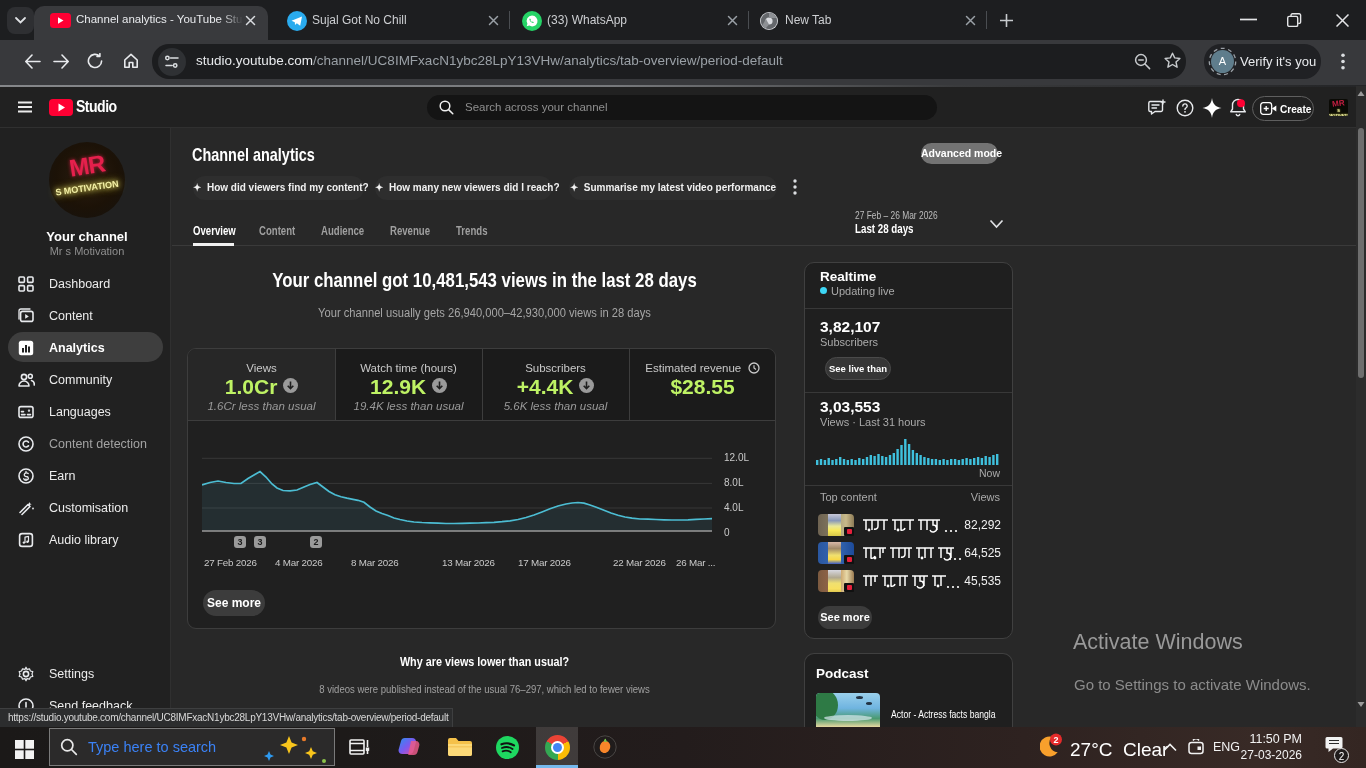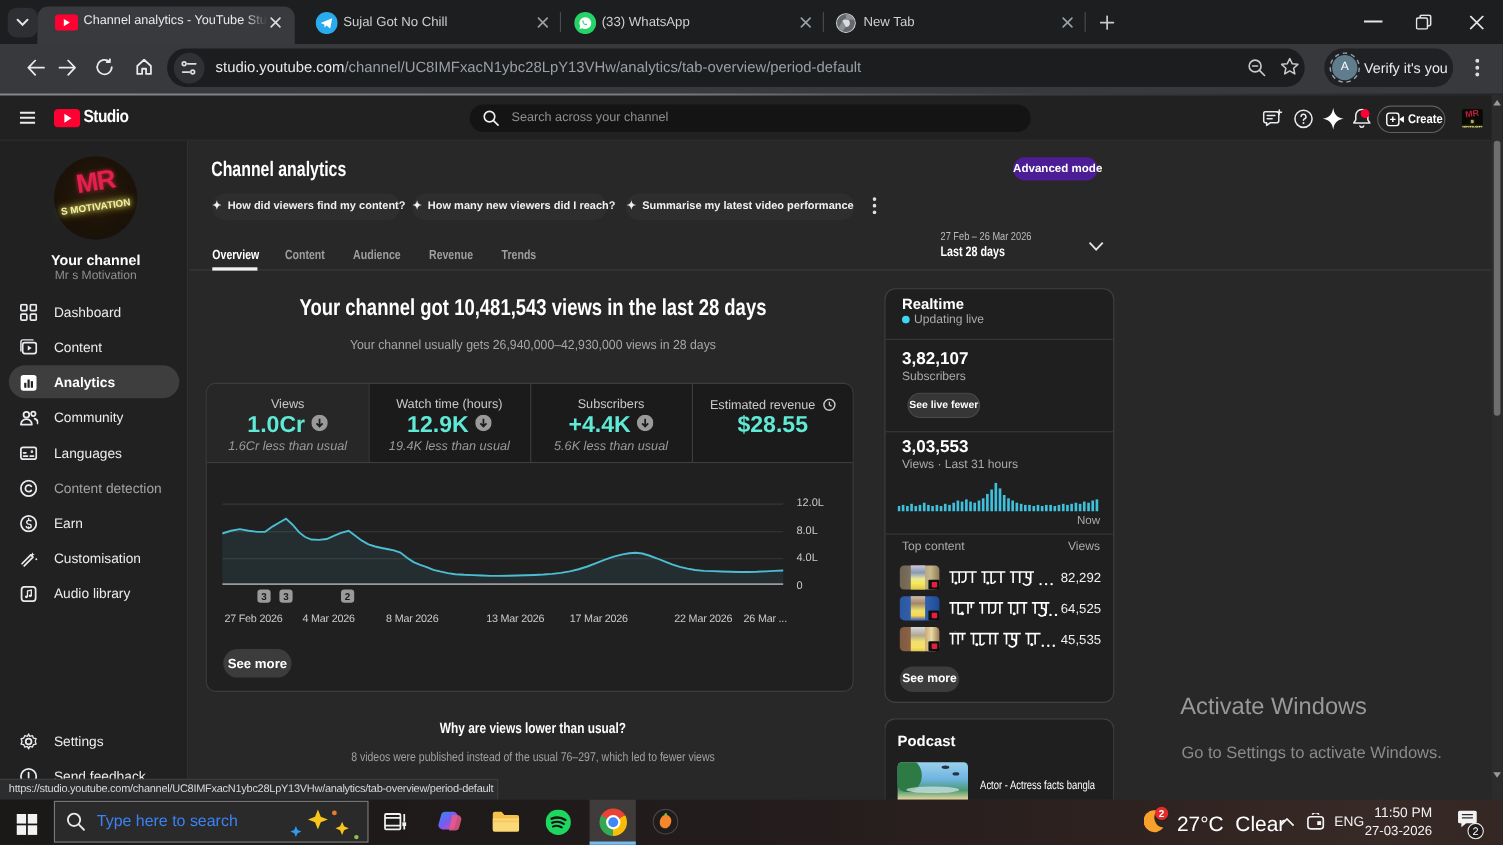--- a/index.html
+++ b/index.html
@@ -1,20 +1,20 @@
 <!DOCTYPE html>
 <html><head><meta charset="utf-8"><style>
 *{margin:0;padding:0;box-sizing:border-box}
 html,body{width:1366px;height:768px;overflow:hidden;background:#282828;font-family:"Liberation Sans",sans-serif}
 .ab{position:absolute}
 .ic{stroke:#e8eaed;fill:none;stroke-width:1.6;stroke-linecap:round;stroke-linejoin:round}
 .pill{border-radius:17px;background:#1c1d1f}
 .chip{height:24px;border-radius:12px;background:#2e2e2e;color:#f1f1f1;font-size:10px;font-weight:bold;text-align:center;line-height:24px;white-space:nowrap}
 .mlab{width:147px;text-align:center;color:#c9c9c9;font-size:11.5px}
-.mval{width:147px;text-align:center;color:#5eead4;font-size:21px;font-weight:bold}
+.mval{width:147px;text-align:center;color:#bef264;font-size:21px;font-weight:bold}
 .msub{width:147px;text-align:center;color:#9a9a9a;font-size:11.5px;font-style:italic}
 .ylab{color:#c9c9c9;font-size:10px}
 .xlab{color:#c9c9c9;font-size:9.8px;letter-spacing:-0.2px}
 .nbox{width:12px;height:12px;border-radius:3px;background:#9a9a9a;color:#1b1b1b;font-size:9px;font-weight:bold;text-align:center;line-height:12px}
 .thumb{width:36px;height:22px;border-radius:4px}
 .badge1{width:10px;height:9px;background:#111;border-radius:1px}
 .badge1:after{content:"";position:absolute;left:2.5px;top:2px;width:5px;height:5px;background:#e5203c;border-radius:1px}
 .vnum{left:940px;width:61px;text-align:right;color:#f1f1f1;font-size:12px}
 </style></head>
 <body>
@@ -247,21 +247,21 @@
       <path d="M8 1.2 L9 3.4 L11.5 2.8 L12.4 5 L14.8 5.6 L14 8 L14.8 10.4 L12.4 11 L11.5 13.2 L9 12.6 L8 14.8 L7 12.6 L4.5 13.2 L3.6 11 L1.2 10.4 L2 8 L1.2 5.6 L3.6 5 L4.5 2.8 L7 3.4 Z" stroke-width="1.2"></path>
     </svg>
 <div class="ab" style="left:49px;top:667px;color:#ececec;font-size:12.5px">Settings</div>
 <svg class="ab ic" style="left:18px;top:698px" width="16" height="16" stroke-width="1.4">
       <circle cx="8" cy="8" r="7"></circle>
       <path d="M8 4.5 V9 M8 11.2 V11.4"></path>
     </svg>
 <div class="ab" style="left:49px;top:699px;color:#ececec;font-size:12.5px">Send feedback</div>
 
 <div class="ab" style="left:192px;top:144px;color:#fff;font-size:19px;font-weight:bold;transform:scaleX(.76);transform-origin:0 50%">Channel analytics</div>
-<div class="ab" style="left:921px;top:143px;width:77px;height:21px;border-radius:11px;background:#4c1d95;color:#fff;font-size:10.5px;font-weight:bold;text-align:center;line-height:21px;white-space:nowrap">Advanced mode</div>
+<div class="ab" style="left:921px;top:143px;width:77px;height:21px;border-radius:11px;background:#737373;color:#fff;font-size:10.5px;font-weight:bold;text-align:center;line-height:21px;white-space:nowrap">Advanced mode</div>
 <div class="ab chip" style="left:193px;top:176px;width:171px">✦&nbsp; How did viewers find my content?</div>
 <div class="ab chip" style="left:375px;top:176px;width:177px">✦&nbsp; How many new viewers did I reach?</div>
 <div class="ab chip" style="left:569px;top:176px;width:208px">✦&nbsp; Summarise my latest video performance</div>
 <svg class="ab" style="left:793px;top:179px" width="4" height="16">
       <circle cx="2" cy="2" r="1.7" fill="#dbdee1"></circle>
       <circle cx="2" cy="8" r="1.7" fill="#dbdee1"></circle>
       <circle cx="2" cy="14" r="1.7" fill="#dbdee1"></circle>
     </svg>
 
 <div class="ab" style="left:193px;top:224px;color:#fff;font-size:12px;font-weight:bold;transform:scaleX(.8);transform-origin:0 50%">Overview</div>
@@ -339,21 +339,21 @@
 <div class="ab" style="left:192px;top:654px;width:585px;text-align:center;color:#fff;font-size:13.5px;font-weight:bold;transform:scaleX(.8);transform-origin:50% 50%">Why are views lower than usual?</div>
 <div class="ab" style="left:192px;top:683px;width:585px;text-align:center;color:#a0a0a0;font-size:11.5px;transform:scaleX(.83);transform-origin:50% 50%">8 videos were published instead of the usual 76–297, which led to fewer views</div>
 
 <div class="ab" style="left:804px;top:262px;width:209px;height:377px;border-radius:10px;border:1px solid #404040;background:#1f1f1f"></div>
 <div class="ab" style="left:820px;top:269px;color:#fff;font-size:13.5px;font-weight:bold">Realtime</div>
 <div class="ab" style="left:820px;top:287px;width:7px;height:7px;border-radius:50%;background:#3dd6f5"></div>
 <div class="ab" style="left:831px;top:285px;color:#aaa;font-size:11px">Updating live</div>
 <div class="ab" style="left:805px;top:308px;width:207px;height:1px;background:#383838"></div>
 <div class="ab" style="left:820px;top:318px;color:#fff;font-size:15.5px;font-weight:bold">3,82,107</div>
 <div class="ab" style="left:820px;top:336px;color:#aaa;font-size:11px">Subscribers</div>
-<div class="ab" style="left:825px;top:357px;width:66px;height:23px;border-radius:12px;background:#363636;border:1px solid #4a4a4a;color:#fff;font-size:9.5px;font-weight:bold;text-align:center;line-height:22px;white-space:nowrap">See live fewer</div>
+<div class="ab" style="left:825px;top:357px;width:66px;height:23px;border-radius:12px;background:#363636;border:1px solid #4a4a4a;color:#fff;font-size:9.5px;font-weight:bold;text-align:center;line-height:22px;white-space:nowrap">See live than</div>
 <div class="ab" style="left:805px;top:392px;width:207px;height:1px;background:#383838"></div>
 <div class="ab" style="left:820px;top:398px;color:#fff;font-size:15.5px;font-weight:bold">3,03,553</div>
 <div class="ab" style="left:820px;top:416px;color:#aaa;font-size:11px">Views · Last 31 hours</div>
 <svg class="ab" style="left:816px;top:437px" width="184" height="28">
 <g fill="#3fc0dd">
         <rect x="0.0" y="23" width="2.4" height="5"></rect>
         <rect x="3.8" y="22" width="2.4" height="6"></rect>
         <rect x="7.7" y="23" width="2.4" height="5"></rect>
         <rect x="11.5" y="21" width="2.4" height="7"></rect>
         <rect x="15.3" y="23" width="2.4" height="5"></rect>

